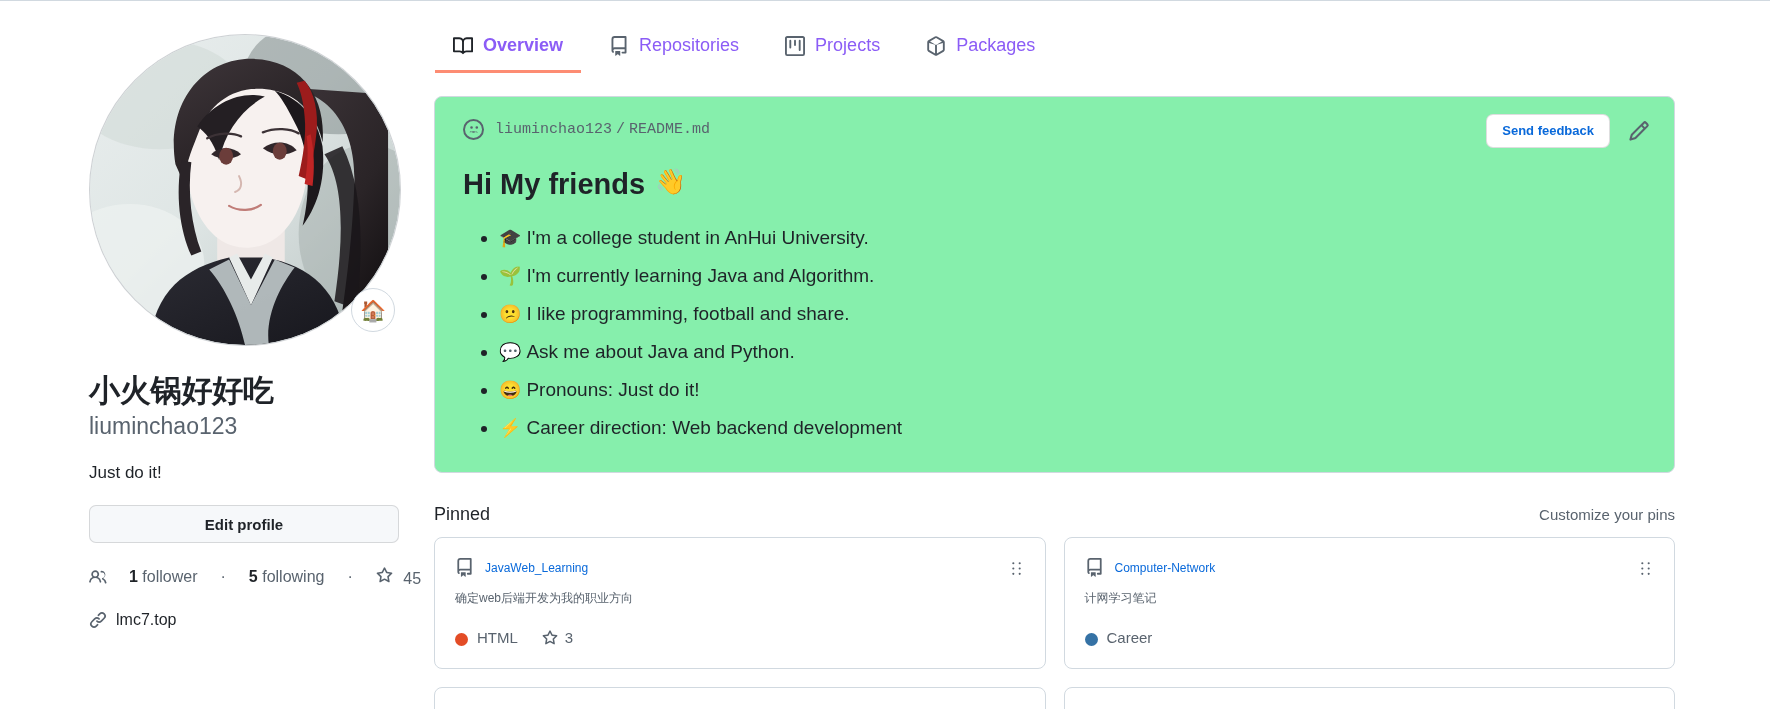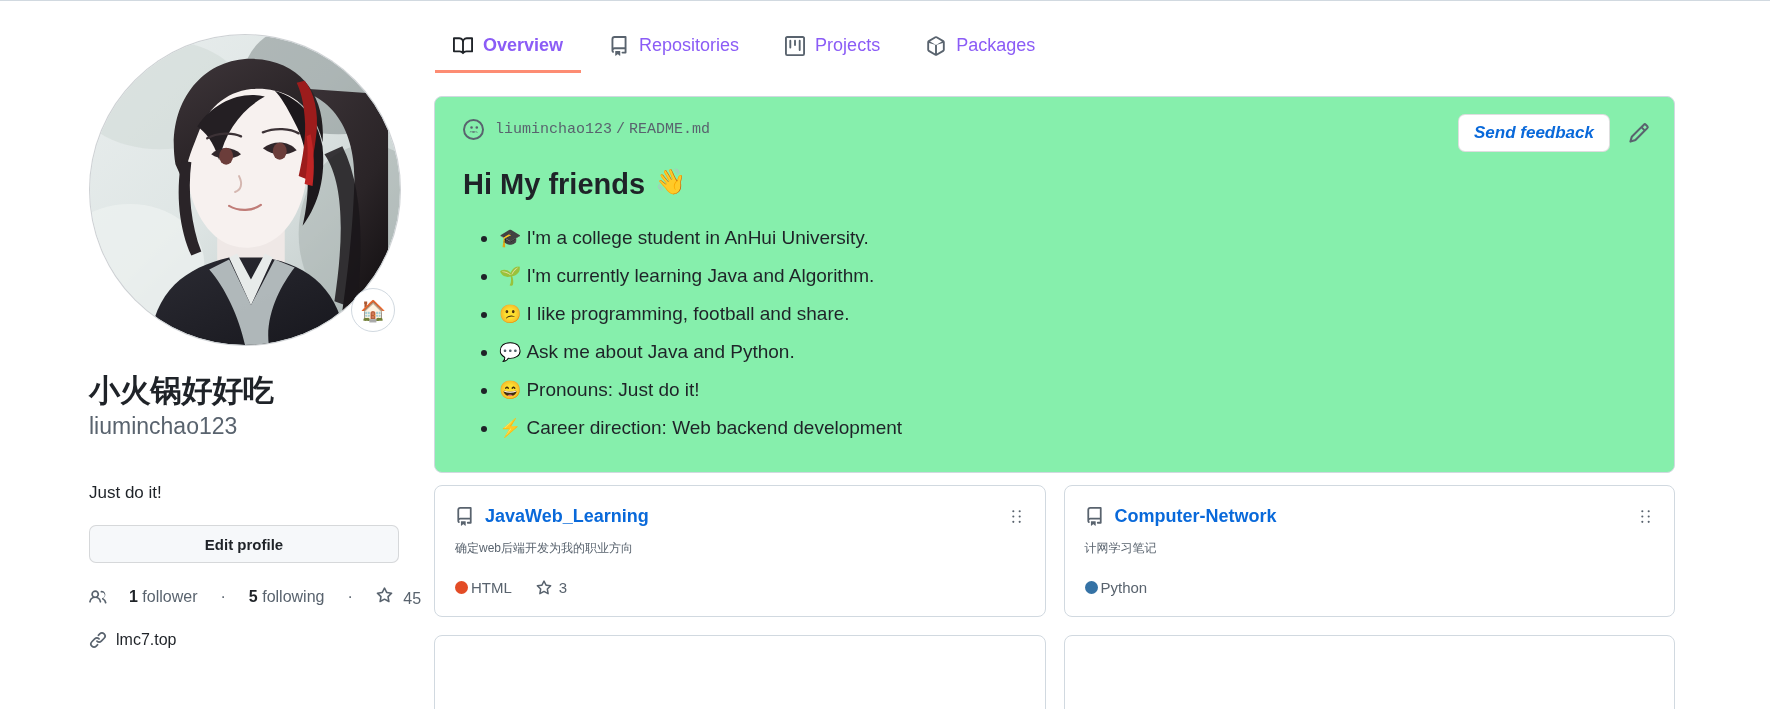--- a/index.html
+++ b/index.html
@@ -87,21 +87,21 @@
   }
   .login-name {
     font-size: 23px;
     line-height: 1.3;
     font-weight: 300;
     color: #59636e;
     margin: 1px 0 0 0;
   }
 
   .bio {
-    margin-top: 38px;
+    margin-top: 18px;
     font-size: 17px;
     line-height: 1.5;
     color: #1f2328;
   }
 
   .edit-profile-btn {
     margin-top: 20px;
     display: block;
     width: 310px;
     height: 38px;
@@ -207,26 +207,25 @@
     display: flex;
     align-items: center;
     gap: 14px;
   }
   .feedback-btn {
     border: 1px solid rgba(31,35,40,0.15);
     border-radius: 7px;
     background: #ffffff;
     color: #0969da;
     font-family: "Liberation Sans", sans-serif;
-    font-size: 17px;
+    font-size: 13px;
     font-weight: 600;
     padding: 8px 15px;
     cursor: pointer;
     line-height: 1.2;
-    font-style: italic;
   }
   .pencil-btn {
     border: none;
     background: transparent;
     color: #59636e;
     cursor: pointer;
     padding: 4px;
     display: inline-flex;
   }
 
@@ -294,22 +293,22 @@
     position: relative;
     min-height: 132px;
   }
   .pin-top {
     display: flex;
     align-items: center;
     gap: 11px;
   }
   .pin-top .repo-ico { display: inline-flex; color: #59636e; }
   .pin-name {
-    font-size: 18px;
-    font-weight: 700;
+    font-size: 12px;
+    font-weight: 400;
     color: #0969da;
     text-decoration: none;
     cursor: pointer;
   }
   .pin-drag {
     position: absolute;
     top: 22px;
     right: 20px;
     color: #59636e;
     cursor: grab;
@@ -324,22 +323,22 @@
   .pin-meta {
     margin-top: 22px;
     display: flex;
     align-items: center;
     gap: 24px;
     font-size: 15px;
     color: #59636e;
   }
   .lang {
     display: inline-flex;
-    align-items: center;
-    gap: 3px;
+    align-items: flex-end;
+    gap: 9px;
   }
   .lang-dot {
     width: 13px; height: 13px;
     border-radius: 50%;
     display: inline-block;
   }
   .stars {
     display: inline-flex;
     align-items: center;
     gap: 7px;
@@ -546,20 +545,24 @@
           </li>
           <li>
             <span class="emoji">😄</span><span>Pronouns: Just do it!</span>
           </li>
           <li>
             <span class="emoji">⚡</span><span>Career direction: Web backend development</span>
           </li>
         </ul>
       </section>
 
+      <div class="pinned-head">
+        <h2 class="pinned-title">Pinned</h2>
+        <a class="customize-pins">Customize your pins</a>
+      </div>
 
       <div class="pin-grid">
 
         <div class="pin-card">
           <div class="pin-top">
             <span class="repo-ico">
               <svg width="19" height="19" viewBox="0 0 16 16" fill="currentColor" aria-hidden="true">
                 <path d="M2 2.5A2.5 2.5 0 0 1 4.5 0h8.75a.75.75 0 0 1 .75.75v12.5a.75.75 0 0 1-.75.75h-2.5a.75.75 0 0 1 0-1.5h1.75v-2h-8a1 1 0 0 0-.714 1.7.75.75 0 1 1-1.072 1.05A2.495 2.495 0 0 1 2 11.5Zm10.5-1h-8a1 1 0 0 0-1 1v6.708A2.486 2.486 0 0 1 4.5 9h8ZM5 12.25a.25.25 0 0 1 .25-.25h3.5a.25.25 0 0 1 .25.25v3.25a.25.25 0 0 1-.4.2l-1.45-1.087a.249.249 0 0 0-.3 0L5.4 15.7a.25.25 0 0 1-.4-.2Z"></path>
               </svg>
             </span>
@@ -598,21 +601,21 @@
           </div>
           <span class="pin-drag">
             <svg width="17" height="17" viewBox="0 0 16 16" fill="currentColor" aria-hidden="true">
               <path d="M10 13a1 1 0 1 1 2 0 1 1 0 0 1-2 0Zm0-5a1 1 0 1 1 2 0 1 1 0 0 1-2 0Zm0-5a1 1 0 1 1 2 0 1 1 0 0 1-2 0ZM4 13a1 1 0 1 1 2 0 1 1 0 0 1-2 0Zm0-5a1 1 0 1 1 2 0 1 1 0 0 1-2 0Zm0-5a1 1 0 1 1 2 0 1 1 0 0 1-2 0Z"></path>
             </svg>
           </span>
           <div class="pin-desc">计网学习笔记</div>
           <div class="pin-meta">
             <span class="lang">
               <span class="lang-dot" style="background:#3572A5"></span>
-              <span>Python</span>
+              <span>Career</span>
             </span>
           </div>
         </div>
 
         <div class="pin-card">
 
           <div class="pin-desc"></div>
         </div>
 
         <div class="pin-card">

